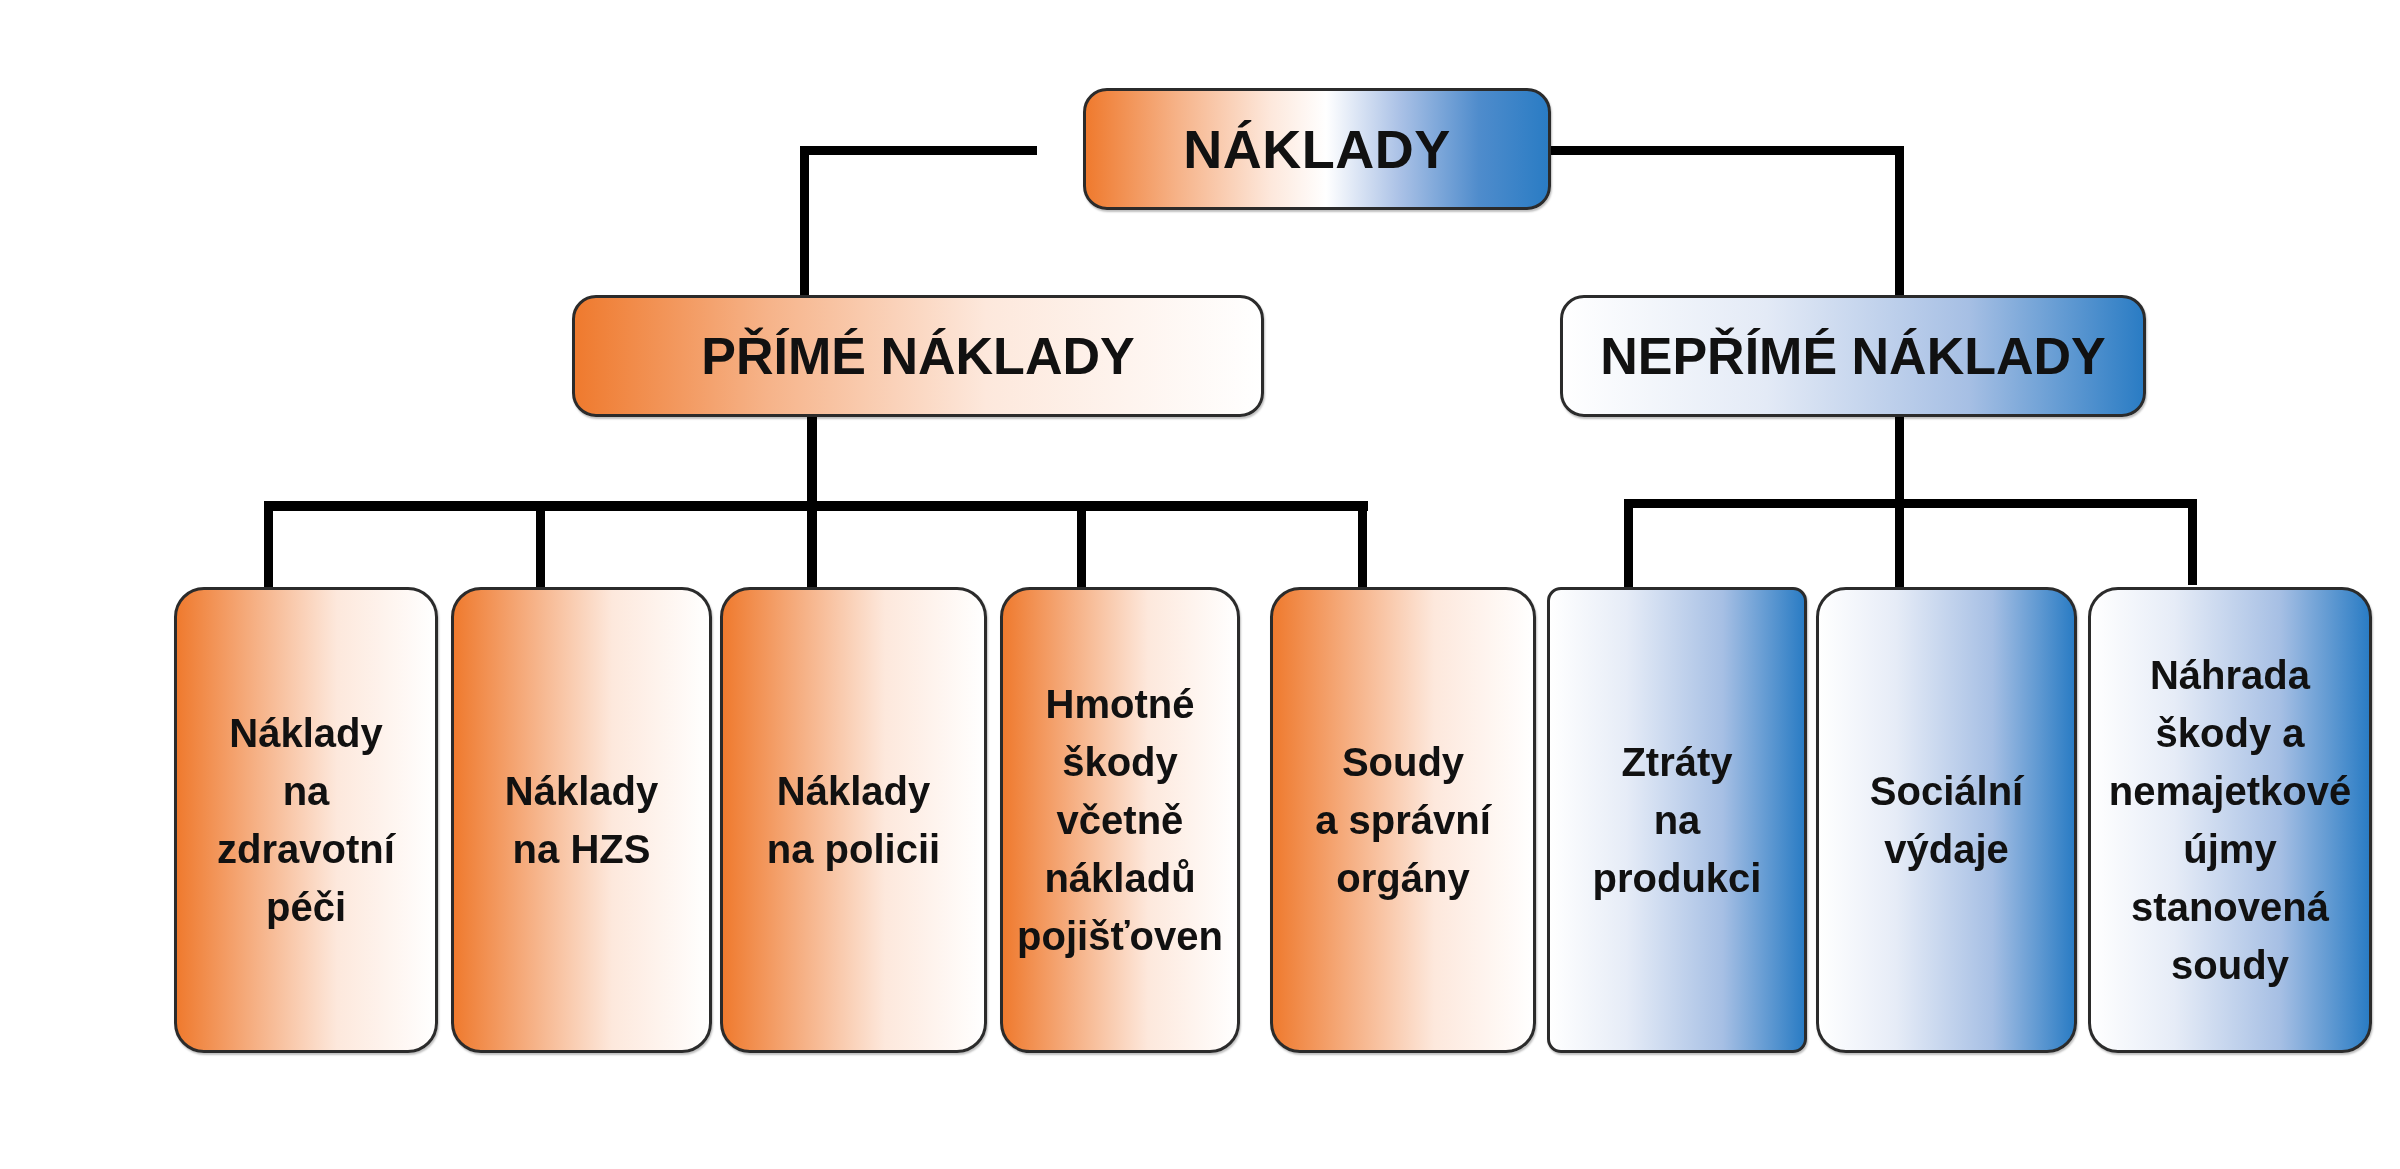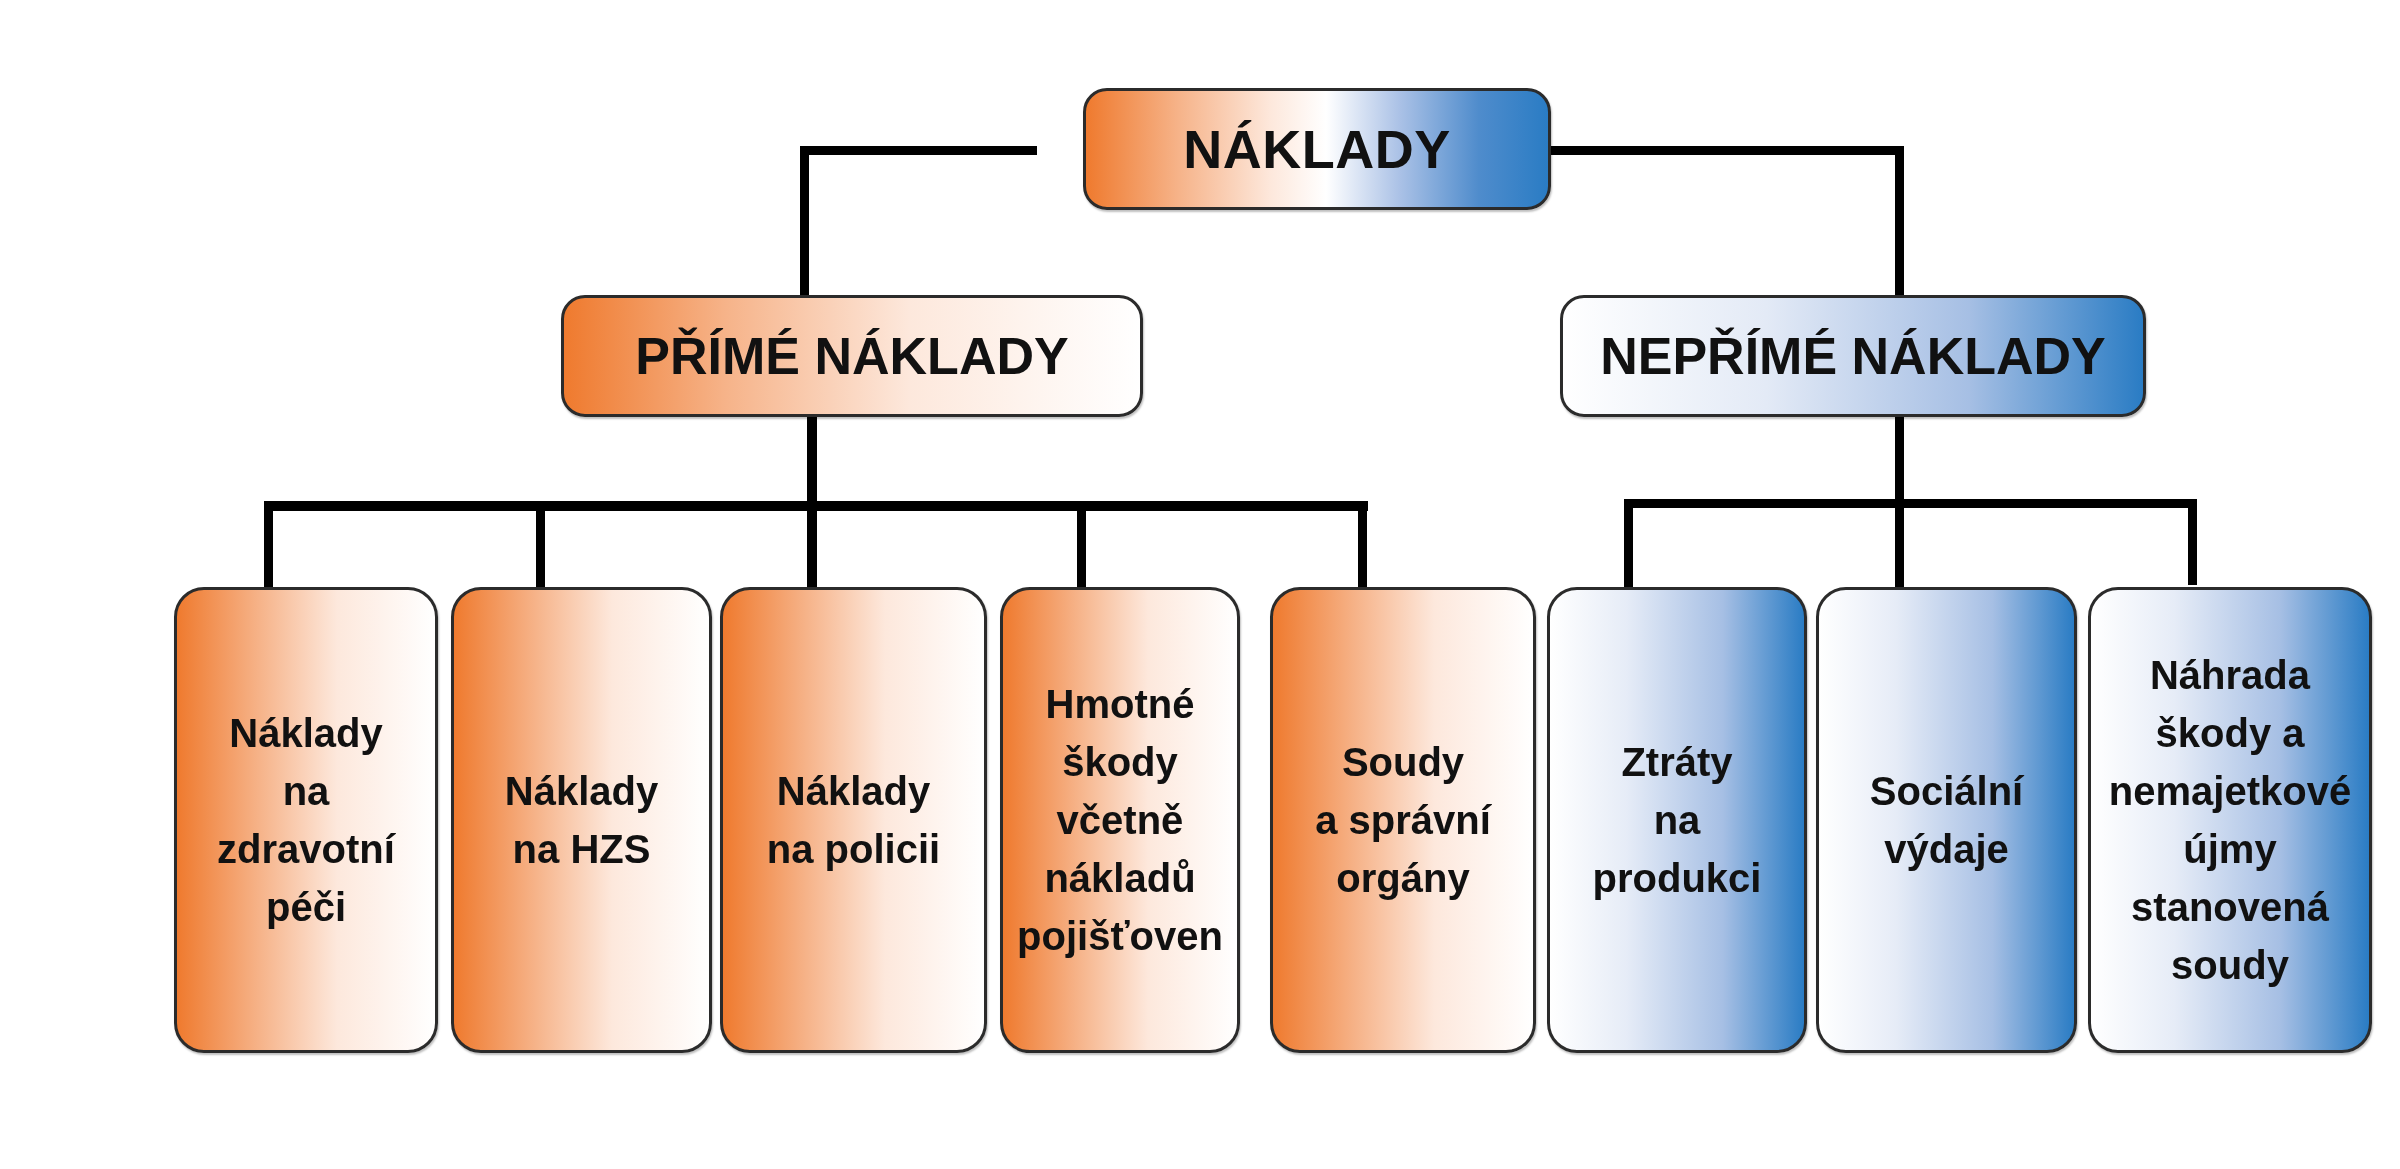--- a/index.html
+++ b/index.html
@@ -5,21 +5,21 @@
   html, body { margin:0; padding:0; background:#ffffff; }
   body { width:2400px; height:1169px; position:relative; overflow:hidden;
          font-family:"Liberation Sans", "DejaVu Sans", sans-serif; }
   .node { position:absolute; box-sizing:border-box; border:3px solid #2b2b2b;
           display:flex; align-items:center; justify-content:center; text-align:center;
           color:#111; font-weight:bold; box-shadow:1px 2px 2px rgba(0,0,0,0.25);margin-left:48px; }
   .root { left:1035px; top:88px; width:468px; height:122px; border-radius:24px;
           font-size:54px; letter-spacing:0.5px;
           background:linear-gradient(to right,#ef7a2e 0%,#f6b389 20%,#fde8dc 40%,#ffffff 52%,#aac1e6 68%,#4f8ccc 85%,#2a7cc4 100%); }
   .cat { top:295px; height:122px; border-radius:24px; font-size:52px; }
-  .cat-direct { left:513px; width:582px;
+  .cat-direct { left:524px; width:692px;
           background:linear-gradient(to right,#ef7a2e 0%,#f6b389 28%,#fde8dc 60%,#ffffff 100%); }
   .cat-indirect { left:1512px; width:586px;
           background:linear-gradient(to right,#ffffff 0%,#e3eaf6 35%,#a6bfe4 70%,#2a7cc4 100%); }
   .leaf { top:587px; height:466px; border-radius:30px; font-size:40px; line-height:58px; padding:0 6px; }
   .leaf.orange { background:linear-gradient(to right,#ef7a2e 0%,#f6b389 32%,#fde8dc 62%,#ffffff 100%); }
   .leaf.blue { background:linear-gradient(to right,#ffffff 0%,#e6ecf7 30%,#a6bfe4 68%,#2a7cc4 100%); }
   .leaf span { white-space:pre-line; }
   .line { position:absolute; background:#000; }
 </style>
 </head>
@@ -73,21 +73,21 @@
 včetně
 nákladů
 pojišťoven</span>
 </div>
 <div class="node leaf orange" style="left:1222px; width:266px;">
   <span>Soudy
 a správní
 orgány</span>
 </div>
 
-<div class="node leaf blue" style="left:1499px; width:260px;">
+<div class="node leaf blue" style="left:1499px; width:260px;border-radius:14px;">
   <span>Ztráty
 na
 produkci</span>
 </div>
 <div class="node leaf blue" style="left:1768px; width:261px;">
   <span>Sociální
 výdaje</span>
 </div>
 <div class="node leaf blue" style="left:2040px; width:284px;">
   <span>Náhrada

